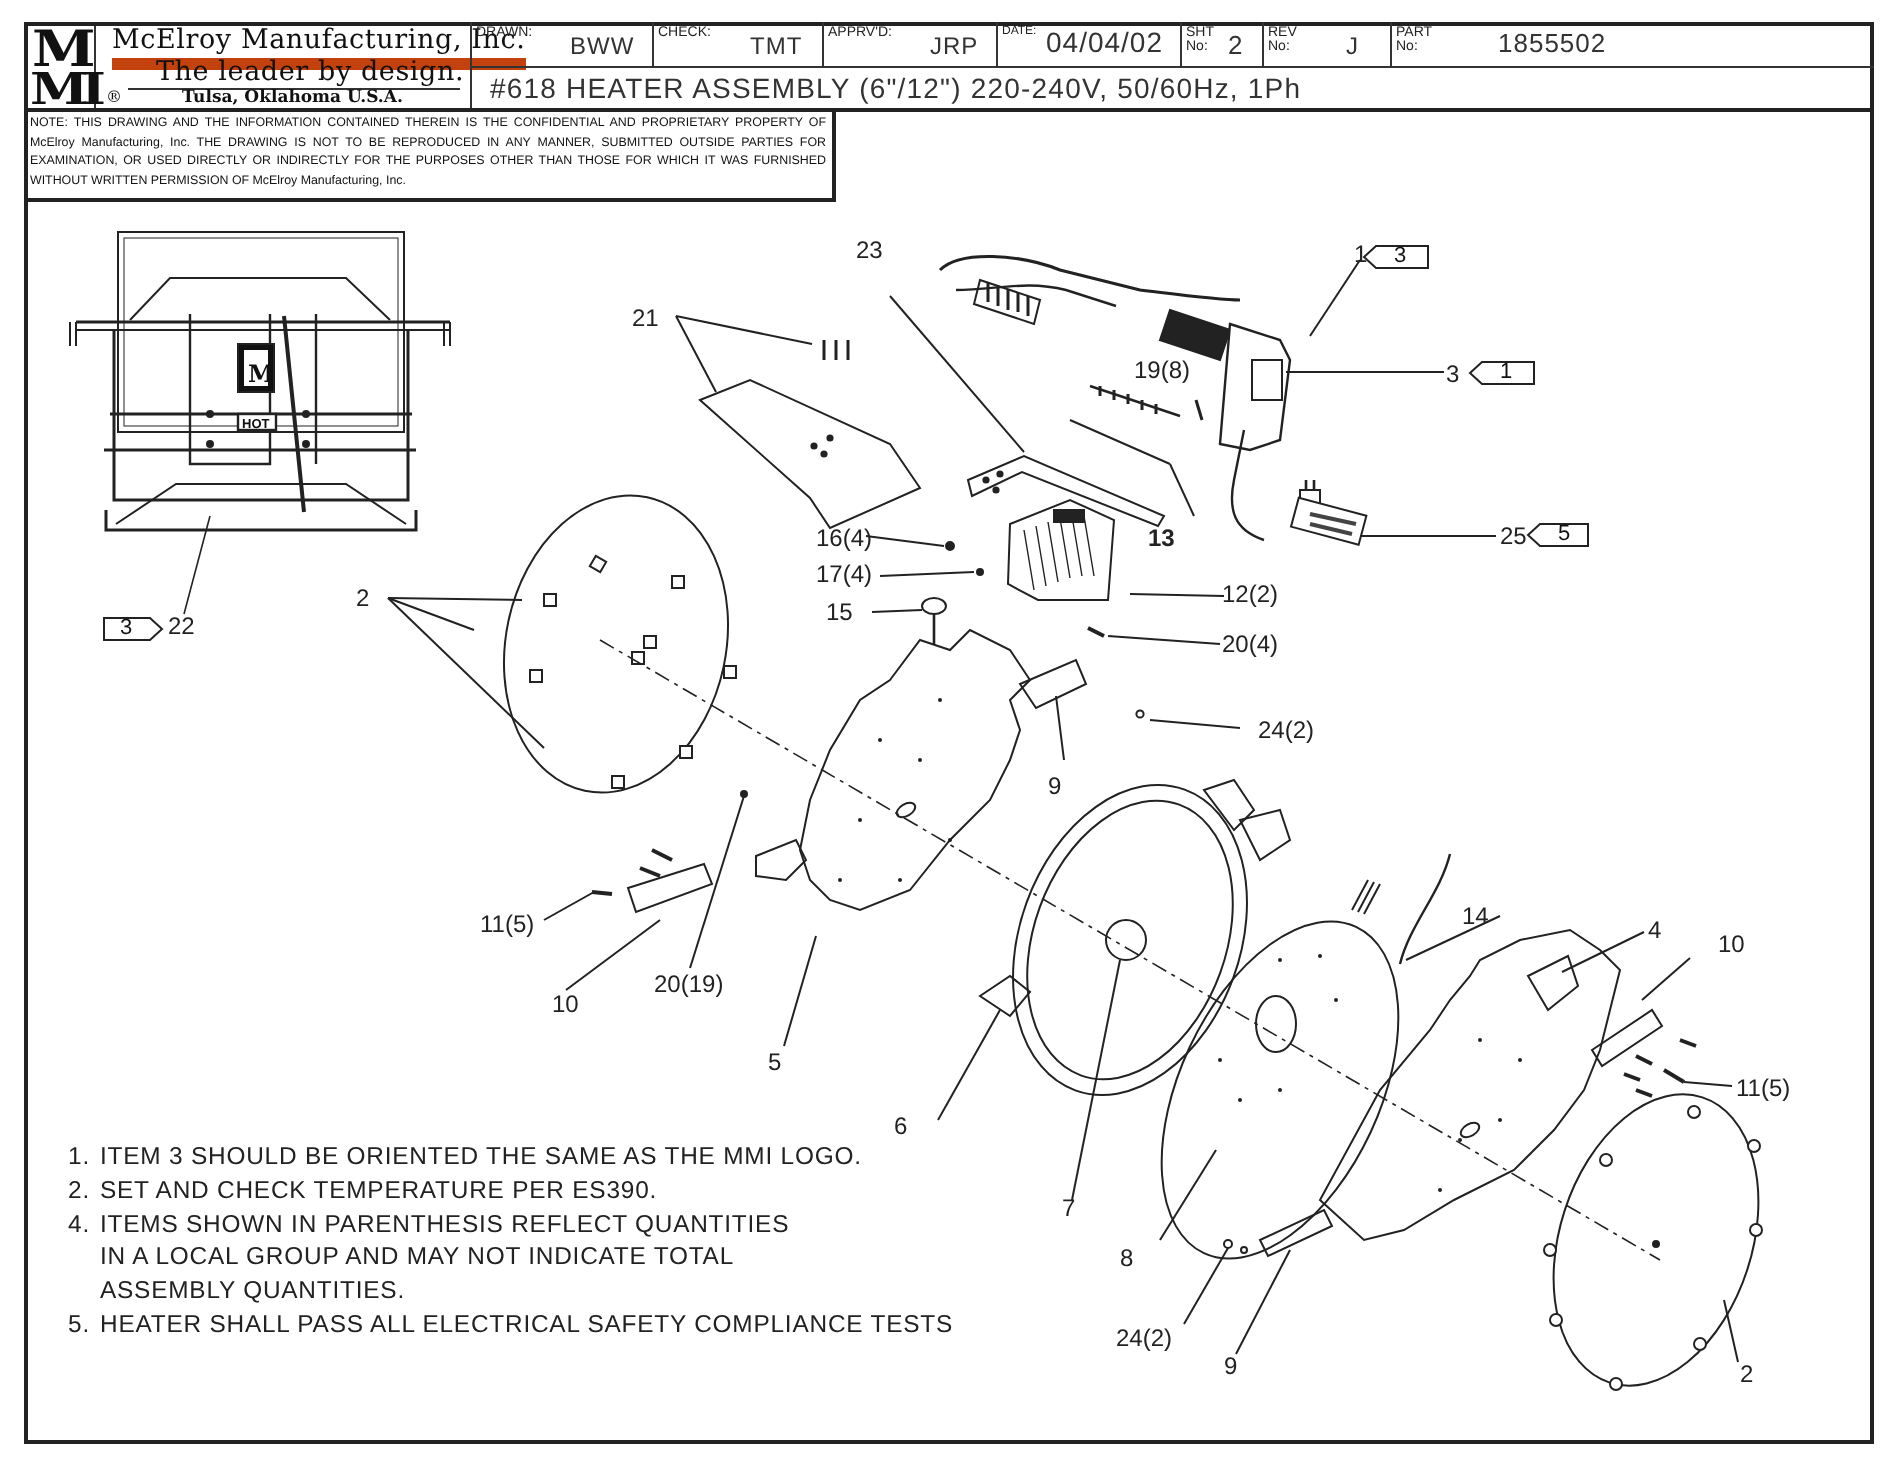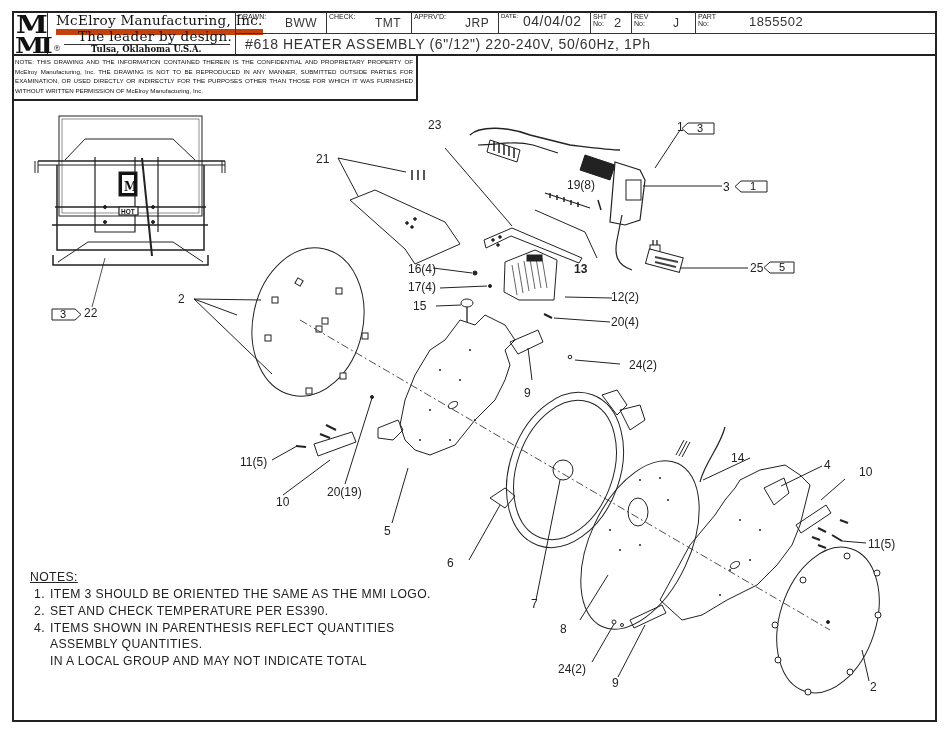--- a/index.html
+++ b/index.html
@@ -330,21 +330,21 @@
 <div class="callout" style="left:560px;top:622px;">8</div>
 <div class="callout" style="left:719px;top:451px;margin-left:12px;">14</div>
 <div class="callout" style="left:824px;top:458px;">4</div>
 <div class="callout" style="left:859px;top:465px;">10</div>
 <div class="callout" style="left:868px;top:537px;">11(5)</div>
 <div class="callout" style="left:558px;top:662px;">24(2)</div>
 <div class="callout" style="left:612px;top:676px;">9</div>
 <div class="callout" style="left:870px;top:680px;">2</div>
 
 <div class="notes">
-  <div class="hdr">NOTES:</div>
   <div id="notes-list">
       <div class="item"><span class="num">1.</span><span>ITEM 3 SHOULD BE ORIENTED THE SAME AS THE MMI LOGO.</span></div>
       <div class="item"><span class="num">2.</span><span>SET AND CHECK TEMPERATURE PER ES390.</span></div>
       <div class="item"><span class="num">4.</span><span>ITEMS SHOWN IN PARENTHESIS REFLECT QUANTITIES</span></div>
+      <div class="item cont"><span>IN A LOCAL GROUP AND MAY NOT INDICATE TOTAL</span></div>
       <div class="item cont"><span>ASSEMBLY QUANTITIES.</span></div>
-      <div class="item cont"><span>IN A LOCAL GROUP AND MAY NOT INDICATE TOTAL</span></div>
+      <div class="item"><span class="num">5.</span><span>HEATER SHALL PASS ALL ELECTRICAL SAFETY COMPLIANCE TESTS</span></div>
     </div>
 </div>
 
 </body></html>

